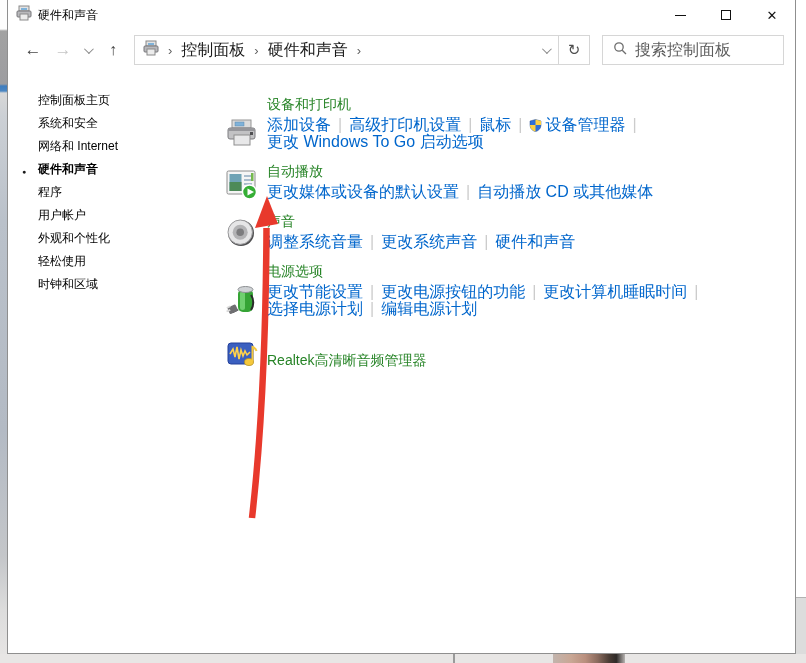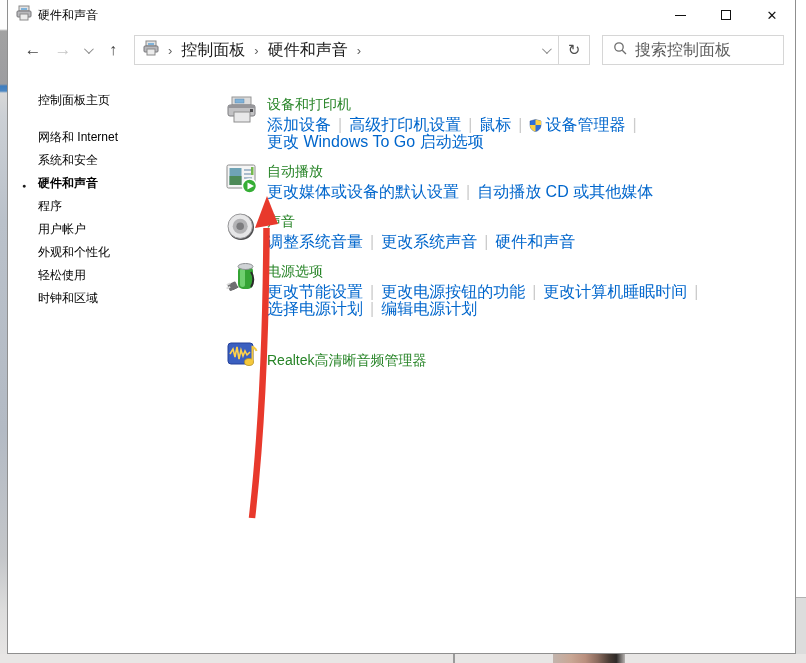--- a/index.html
+++ b/index.html
@@ -55,27 +55,27 @@
   .icon-refresh::before { content:"\21BB"; font-size:15px; color:#4f4f4f; }
 
   .searchbox { height:30px; flex:1; margin-left:12px; border:1px solid #d6d6d6;
     display:flex; align-items:center; padding-left:10px; background:#fff; }
   .search-placeholder { margin-left:8px; font-size:16px; color:#5d5d5d; }
 
   
   .body-area { display:flex; height:583px; background:#fff; }
   .sidebar { width:218px; padding-top:19px; flex:none; }
   .side-item { position:relative; padding:5px 4px 5px 30px; font-size:12px; color:#000; line-height:13px; }
-  .side-item.home { margin-bottom:14px; }
+  .side-item.home { margin-bottom:0; }
   .side-item.active { font-weight:bold; }
   .bullet { position:absolute; left:14px; top:6px; }
   .bullet::before { content:"\25CF"; font-size:7px; color:#1a1a1a; }
 
   .content { flex:1; padding-top:25px; }
-  .section { display:flex; margin-bottom:12px; }
+  .section { display:flex; margin-bottom:12px;align-items:flex-end; }
   .section.center { align-items:flex-end; }
   .sec-icon { width:32px; height:32px; margin-right:9px; flex:none; }
   .sec-title { font-size:14px; color:#278427; line-height:19px; }
   .sec-links { margin-top:2px; font-size:16px; line-height:17px; max-width:506px; color:#0066cc; }
   .plink { white-space:nowrap; }
   .plink .txt { color:#0066cc; }
   .plink:not(.last)::after { content:"|"; color:#cccccc; margin:0 7px; }
   .shield { display:inline-block; width:13px; height:13px; vertical-align:-2px; margin-right:3px; }
 
   
@@ -159,22 +159,22 @@
         </svg>
       </span>
       <span class="search-placeholder">搜索控制面板</span>
     </div>
   </div>
 
   <div class="body-area">
 
     <div class="sidebar">
       <div class="side-item home"><span>控制面板主页</span></div>
+      <div class="side-item"><span>系统和安全</span></div>
       <div class="side-item"><span>网络和 Internet</span></div>
-      <div class="side-item"><span>系统和安全</span></div>
       <div class="side-item active"><span class="bullet"></span><span>硬件和声音</span></div>
       <div class="side-item"><span>程序</span></div>
       <div class="side-item"><span>用户帐户</span></div>
       <div class="side-item"><span>外观和个性化</span></div>
       <div class="side-item"><span>轻松使用</span></div>
       <div class="side-item"><span>时钟和区域</span></div>
     </div>
 
     <div class="content">
 

